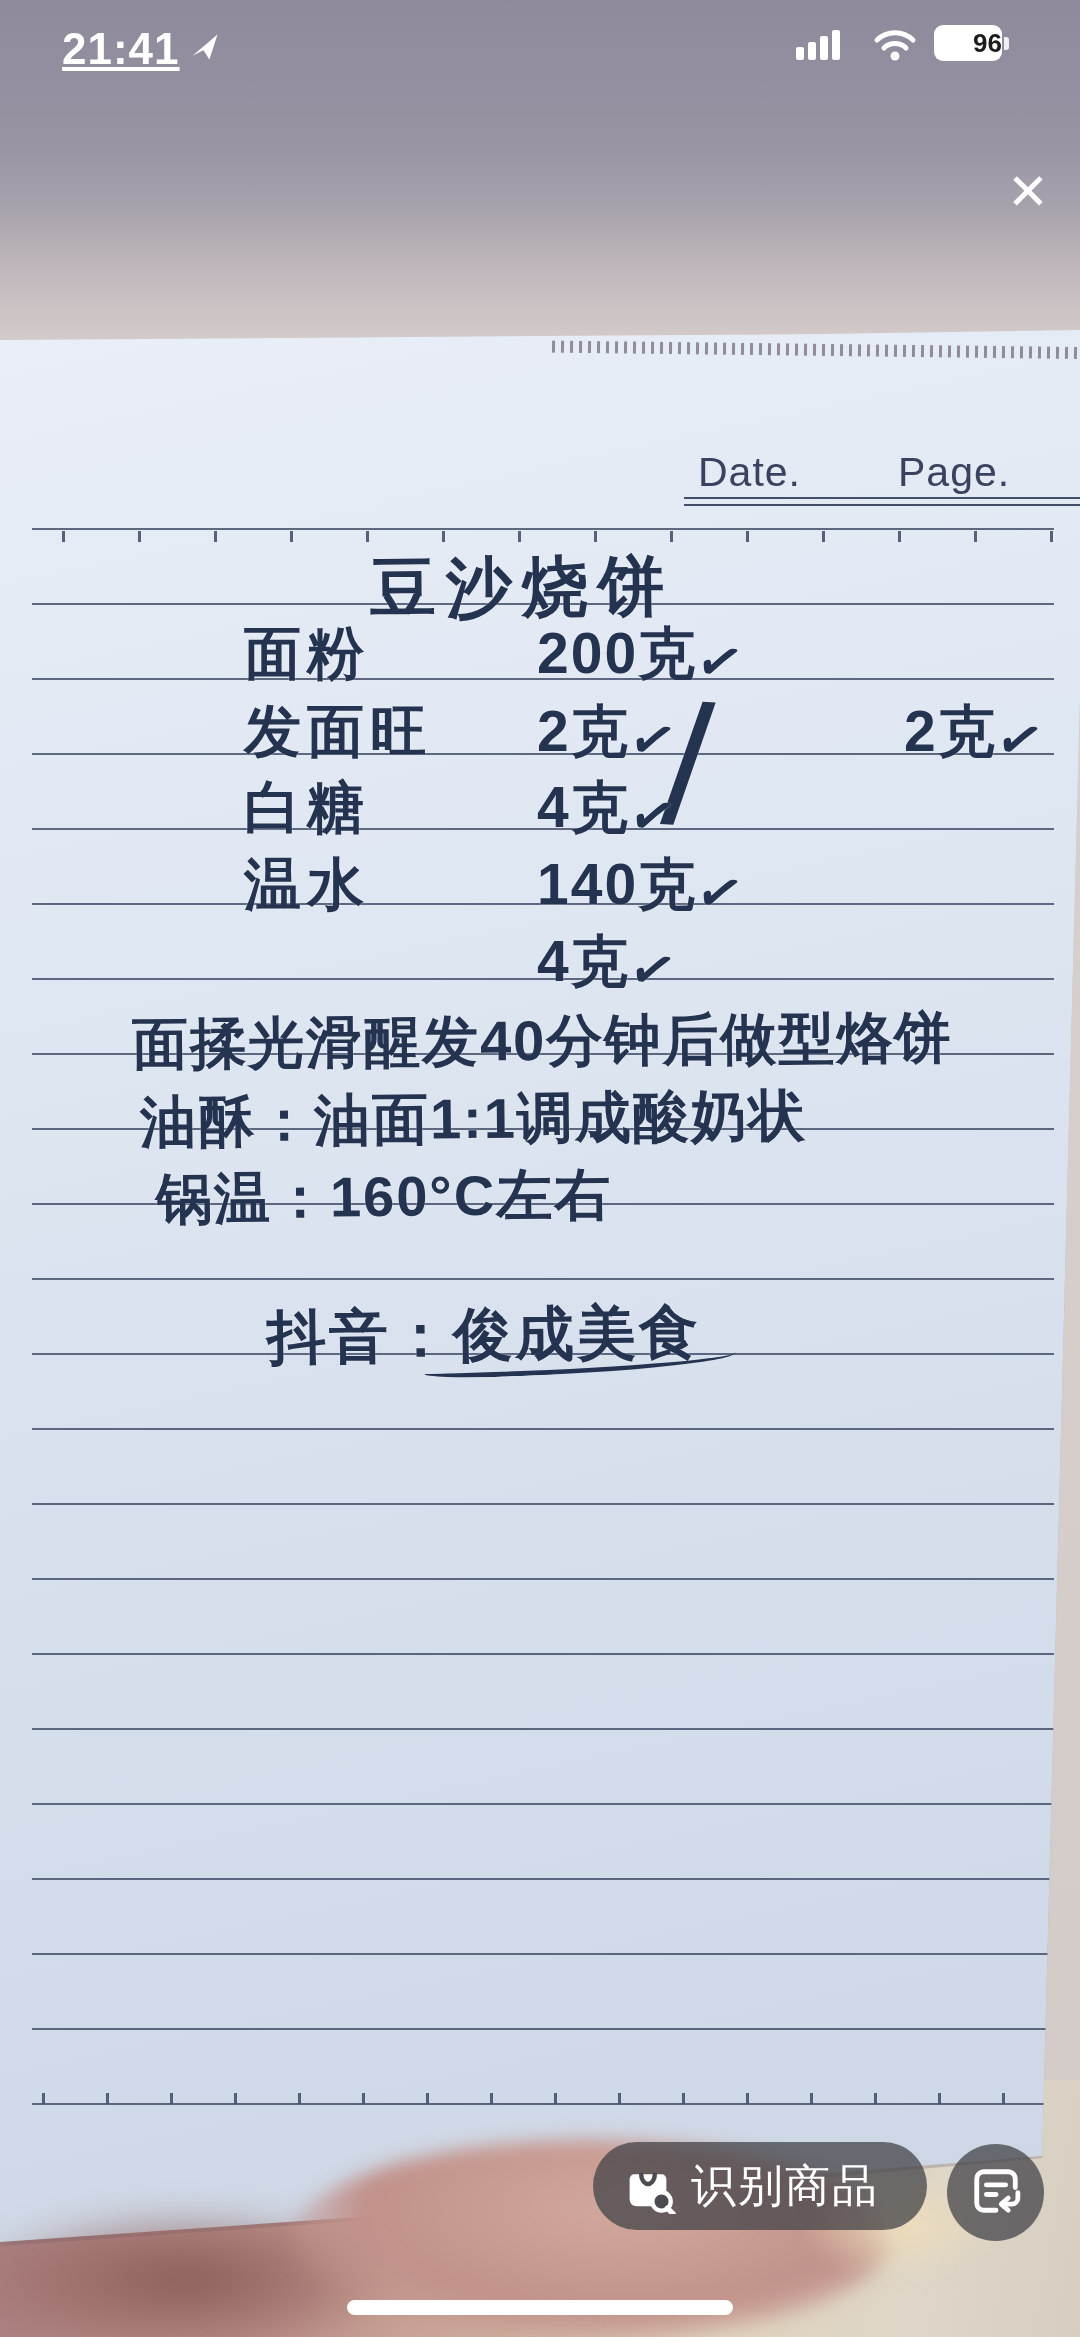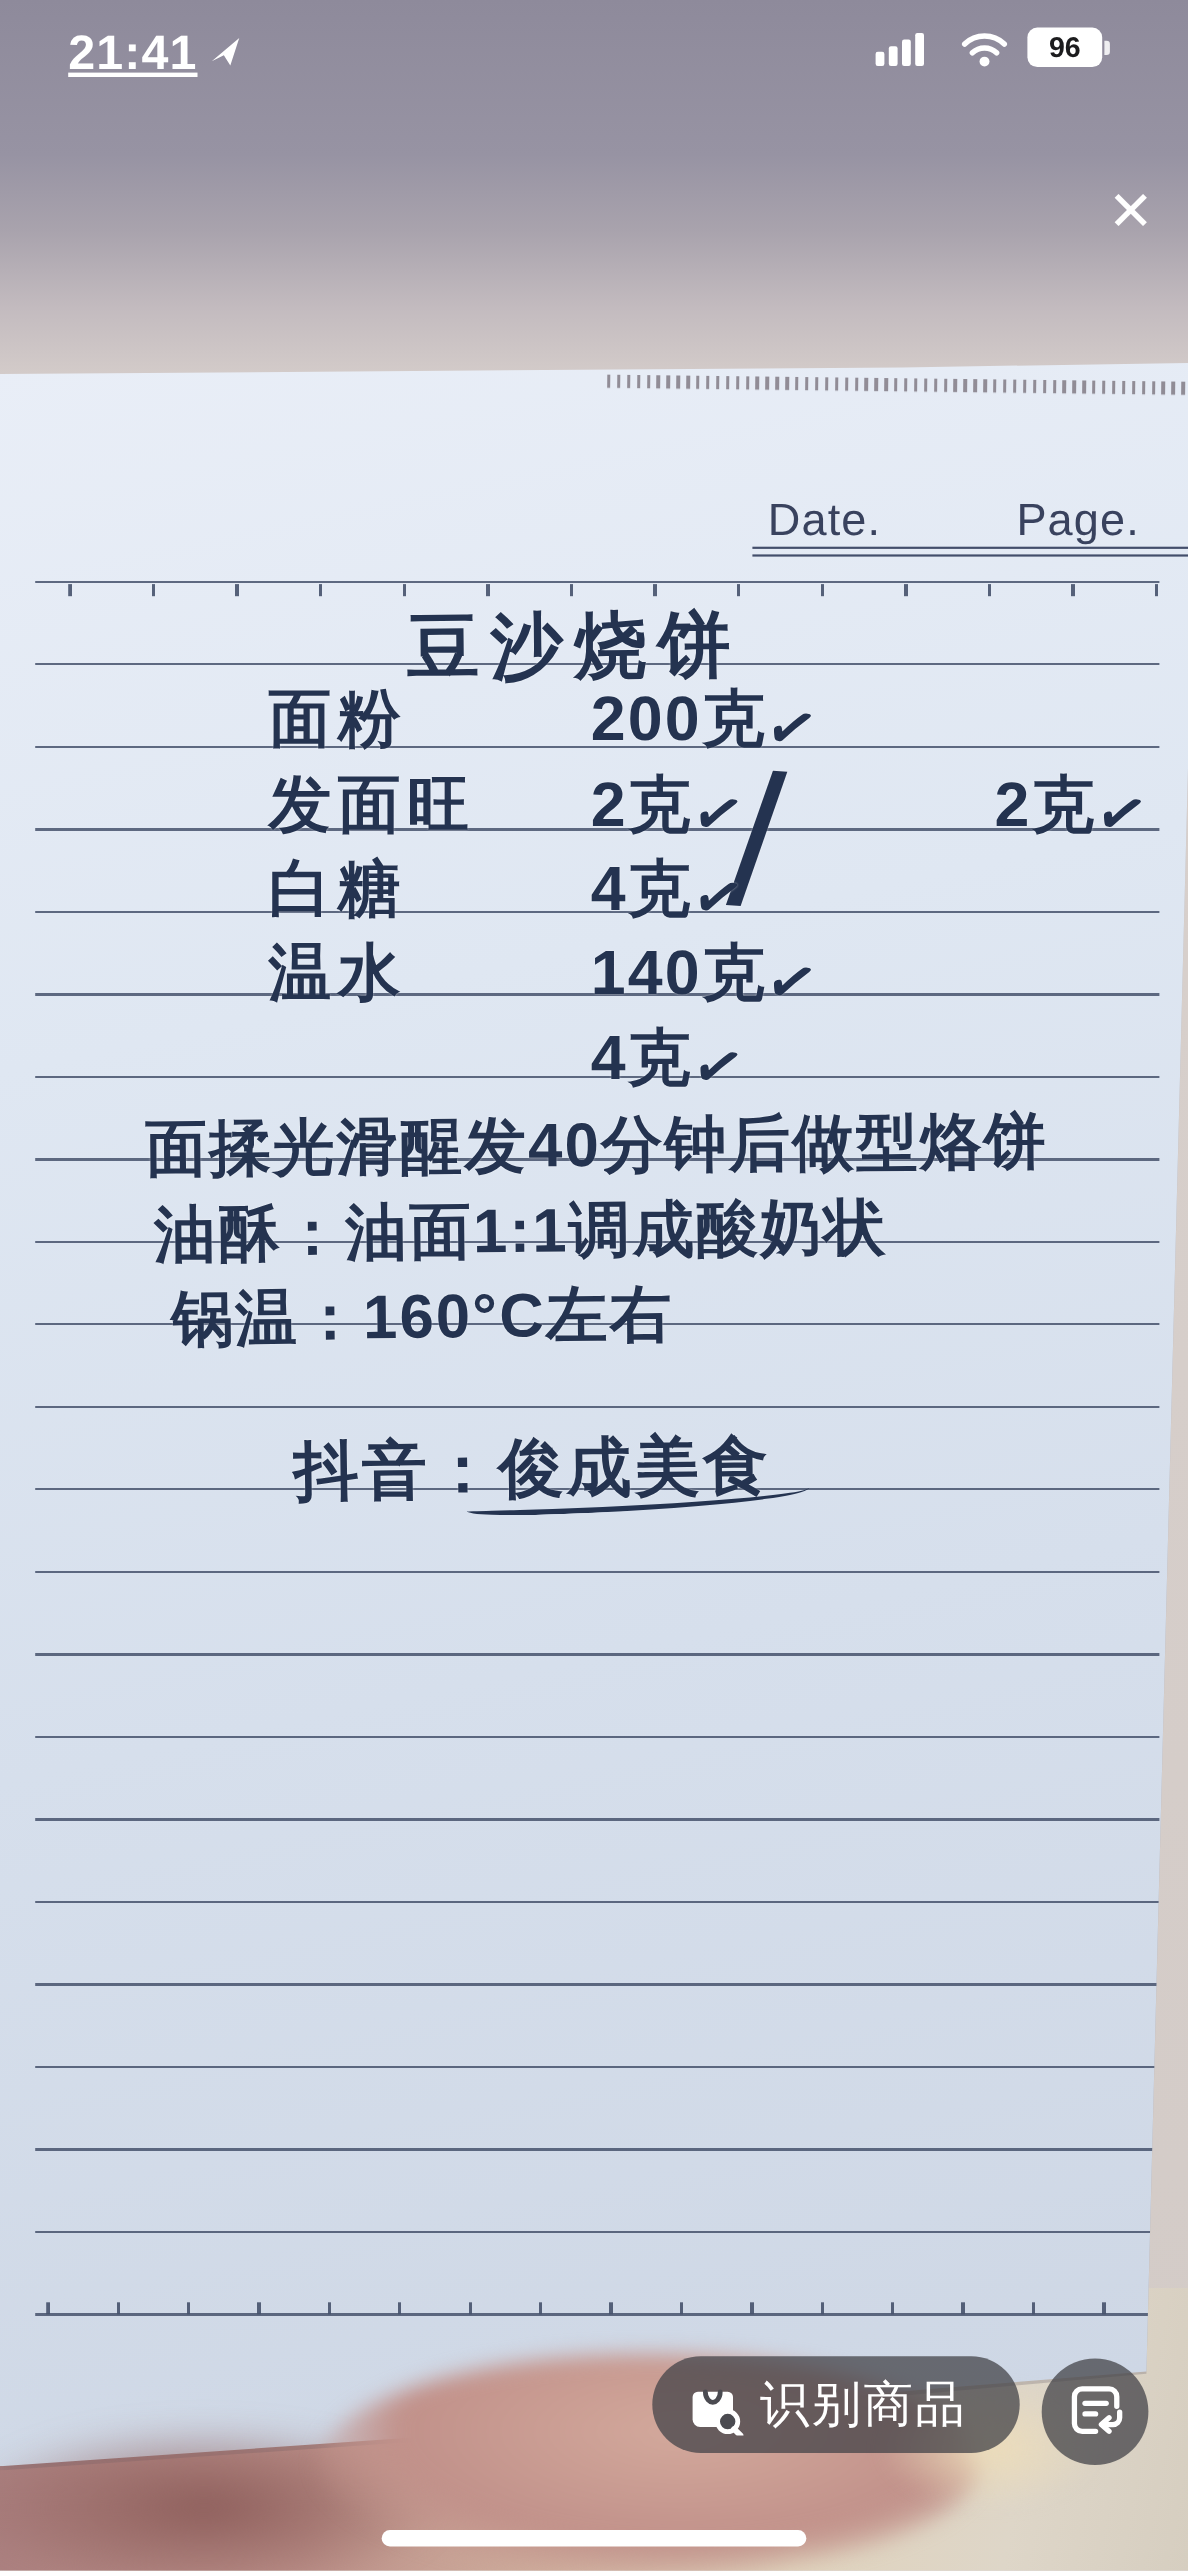--- a/index.html
+++ b/index.html
@@ -58,21 +58,21 @@
     background:radial-gradient(ellipse, #ecdcba 0%, rgba(230,215,185,0) 72%); filter:blur(8px); }
   
   .statusbar { position:absolute; left:0; top:0; width:1080px; height:100px; color:#fff; }
   .time-wrap { position:absolute; left:62px; top:24px; display:flex; align-items:center; gap:10px; }
   .time { font-size:44px; font-weight:600; letter-spacing:1px;text-decoration:underline; }
   .sig-wrap { position:absolute; left:796px; top:30px; display:flex; align-items:flex-end; gap:4px; height:30px; }
   .bar { width:8px; background:#fff; border-radius:2px; }
   .wifi { position:absolute; left:872px; top:26px; }
   .battery { position:absolute; left:934px; top:25px; display:flex; align-items:center; }
   .bat-body { width:68px; height:36px; background:#fff; border-radius:9px; color:#1c1c1e;
-    font-size:26px; font-weight:700; display:flex; align-items:center; justify-content:center; }
+    font-size:26px; font-weight:700; display:flex; align-items:center; justify-content:flex-end; }
   .bat-nub { width:5px; height:13px; background:rgba(255,255,255,.85); border-radius:0 3px 3px 0; margin-left:2px; }
   
   .close-btn { position:absolute; left:998px; top:162px; width:60px; height:60px; border:none;
     background:transparent; color:#fff; font-size:50px; font-weight:300; line-height:60px;
     text-align:center; cursor:pointer; }
   .pill-btn { position:absolute; left:593px; top:2142px; width:334px; height:88px; border:none;
     border-radius:52px; background:rgba(66,66,72,.74); display:flex; align-items:center;
     gap:14px; padding:0 30px 0 26px; cursor:pointer; }
   .pill-label { color:#fff; font-size:45px; letter-spacing:2px; }
   .circle-btn { position:absolute; left:947px; top:2144px; width:97px; height:97px; border:none;
@@ -85,21 +85,21 @@
 <body>
 
 <div class="bg-bottom"></div>
 <div class="page-shadow"></div>
 
 <div class="page">
   <div class="page-inner">
     <div class="perforation"></div>
 
     <span class="hdr-label" style="left:666px">Date.</span>
-    <span class="hdr-label" style="left:892px">Page.</span>
+    <span class="hdr-label" style="left:866px">Page.</span>
     <div class="hdr-rule"></div>
 
     <div class="rules"></div>
     <div class="ticks-top"></div>
     <div class="ticks-bottom"></div>
 
     <div class="hw title">豆沙烧饼</div>
 
     <div class="hw ing-row" style="top:616px">
       <span class="ing-name">面粉</span>

